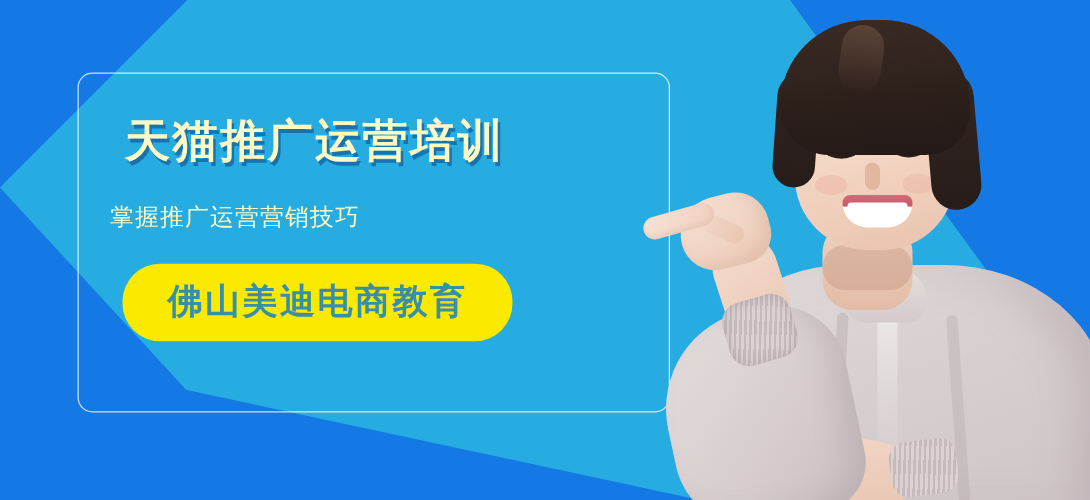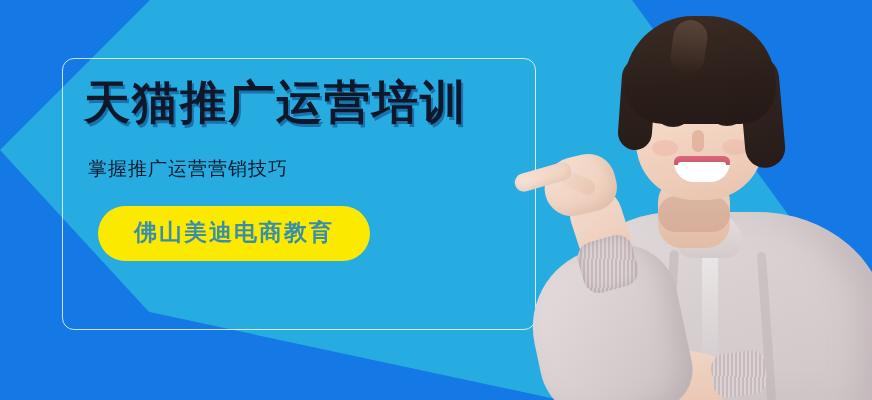--- a/index.html
+++ b/index.html
@@ -75,45 +75,45 @@
   }
 
   
   .content {
     position: absolute;
     left: 84px;
     top: 78px;
     width: 440px;
   }
   .headline {
-    font-size: 46px;
+    font-size: 36px;
     font-weight: bold;
-    color: #0f172a;
+    color: #fef9c3;
     letter-spacing: 2px;
     line-height: 1.05;
-    margin: 0;
+    margin: 16px;
     text-shadow: 2px 3px 0 rgba(12,70,130,0.55);
     white-space: nowrap;
   }
   .sub-list {
     margin: 26px 0 0 4px;
   }
   .sub-line {
     font-size: 19px;
-    color: #0f172a;
+    color: #fef9c3;
     letter-spacing: 1px;
     line-height: 1.75;
     white-space: nowrap;
   }
   .pill {
     margin: 20px 0 0 14px;
     display: inline-block;
     background: #FCE900;
     color: #3A8FA8;
-    font-size: 23px;
+    font-size: 28px;
     font-weight: bold;
     letter-spacing: 2px;
     padding: 11px 36px 13px 36px;
     border-radius: 30px;
     white-space: nowrap;
   }
 
   
   .figure {
     position: absolute;

